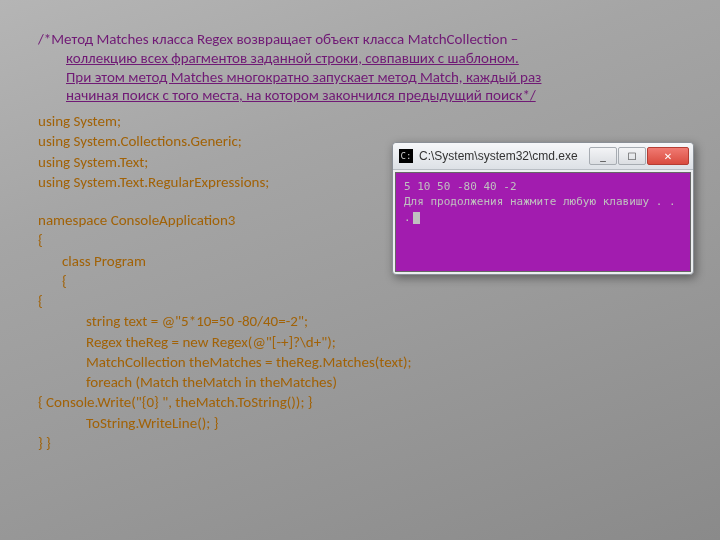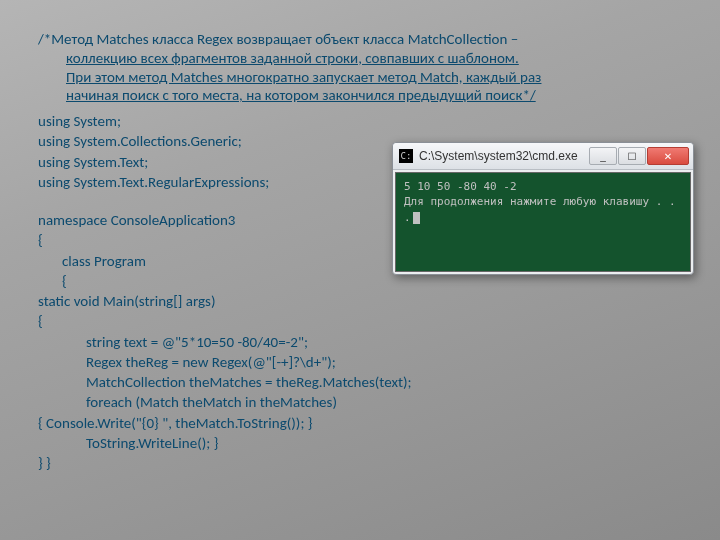--- a/index.html
+++ b/index.html
@@ -10,32 +10,32 @@
     font-family: Calibri, Arial, sans-serif;
     font-size: 15px;
     color: #222;
     position: relative;
     overflow: hidden;
   }
   .slide {
     padding: 30px 38px;
   }
   .comment {
-    color: #0c4a6e;
+    color: #701a75;
     line-height: 1.25;
     margin-bottom: 6px;
   }
   .comment .rest {
     display: block;
     padding-left: 28px;
     text-decoration: underline;
   }
   .codeblock {
     line-height: 1.35;
-    color: #0c4a6e;
+    color: #a16207;
   }
   .codeblock div.l0 { padding-left: 0; }
   .codeblock div.l1 { padding-left: 24px; }
   .codeblock div.l2 { padding-left: 48px; }
   .blank { height: 18px; }
 
   
   .cmdwin {
     position: absolute;
     right: 26px;
@@ -79,21 +79,21 @@
     display: flex; align-items: center; justify-content: center;
     font-size: 10px; color: #333;
   }
   .winbtn.close {
     background: linear-gradient(#f07a72,#d94c40);
     border-color: #b43d33;
     color: #fff;
     width: 40px;
   }
   .cmdbody {
-    background: #14532d;
+    background: #a21caf;
     color: #c0c0c0;
     font-family: "Lucida Console", Consolas, monospace;
     font-size: 11px;
     padding: 6px 8px 22px 8px;
     line-height: 1.4;
     margin: 2px;
     border: 1px solid #666;
     min-height: 70px;
   }
   .cursor {
@@ -118,21 +118,20 @@
   <div class="codeblock">
     <div class="l0">using System;</div>
     <div class="l0">using System.Collections.Generic;</div>
     <div class="l0">using System.Text;</div>
     <div class="l0">using System.Text.RegularExpressions;</div>
     <div class="blank"></div>
     <div class="l0">namespace ConsoleApplication3</div>
     <div class="l0">{</div>
     <div class="l1">class Program</div>
     <div class="l1">{</div>
-    <div class="l0">static void Main(string[] args)</div>
     <div class="l0">{</div>
     <div class="l2">string text = @"5*10=50 -80/40=-2";</div>
     <div class="l2">Regex theReg = new Regex(@"[-+]?\d+");</div>
     <div class="l2">MatchCollection theMatches = theReg.Matches(text);</div>
     <div class="l2">foreach (Match theMatch in theMatches)</div>
     <div class="l0">{       Console.Write("{0} ", theMatch.ToString());        }</div>
     <div class="l2">ToString.WriteLine();   }</div>
     <div class="l0">}    }</div>
   </div>
 </div>

